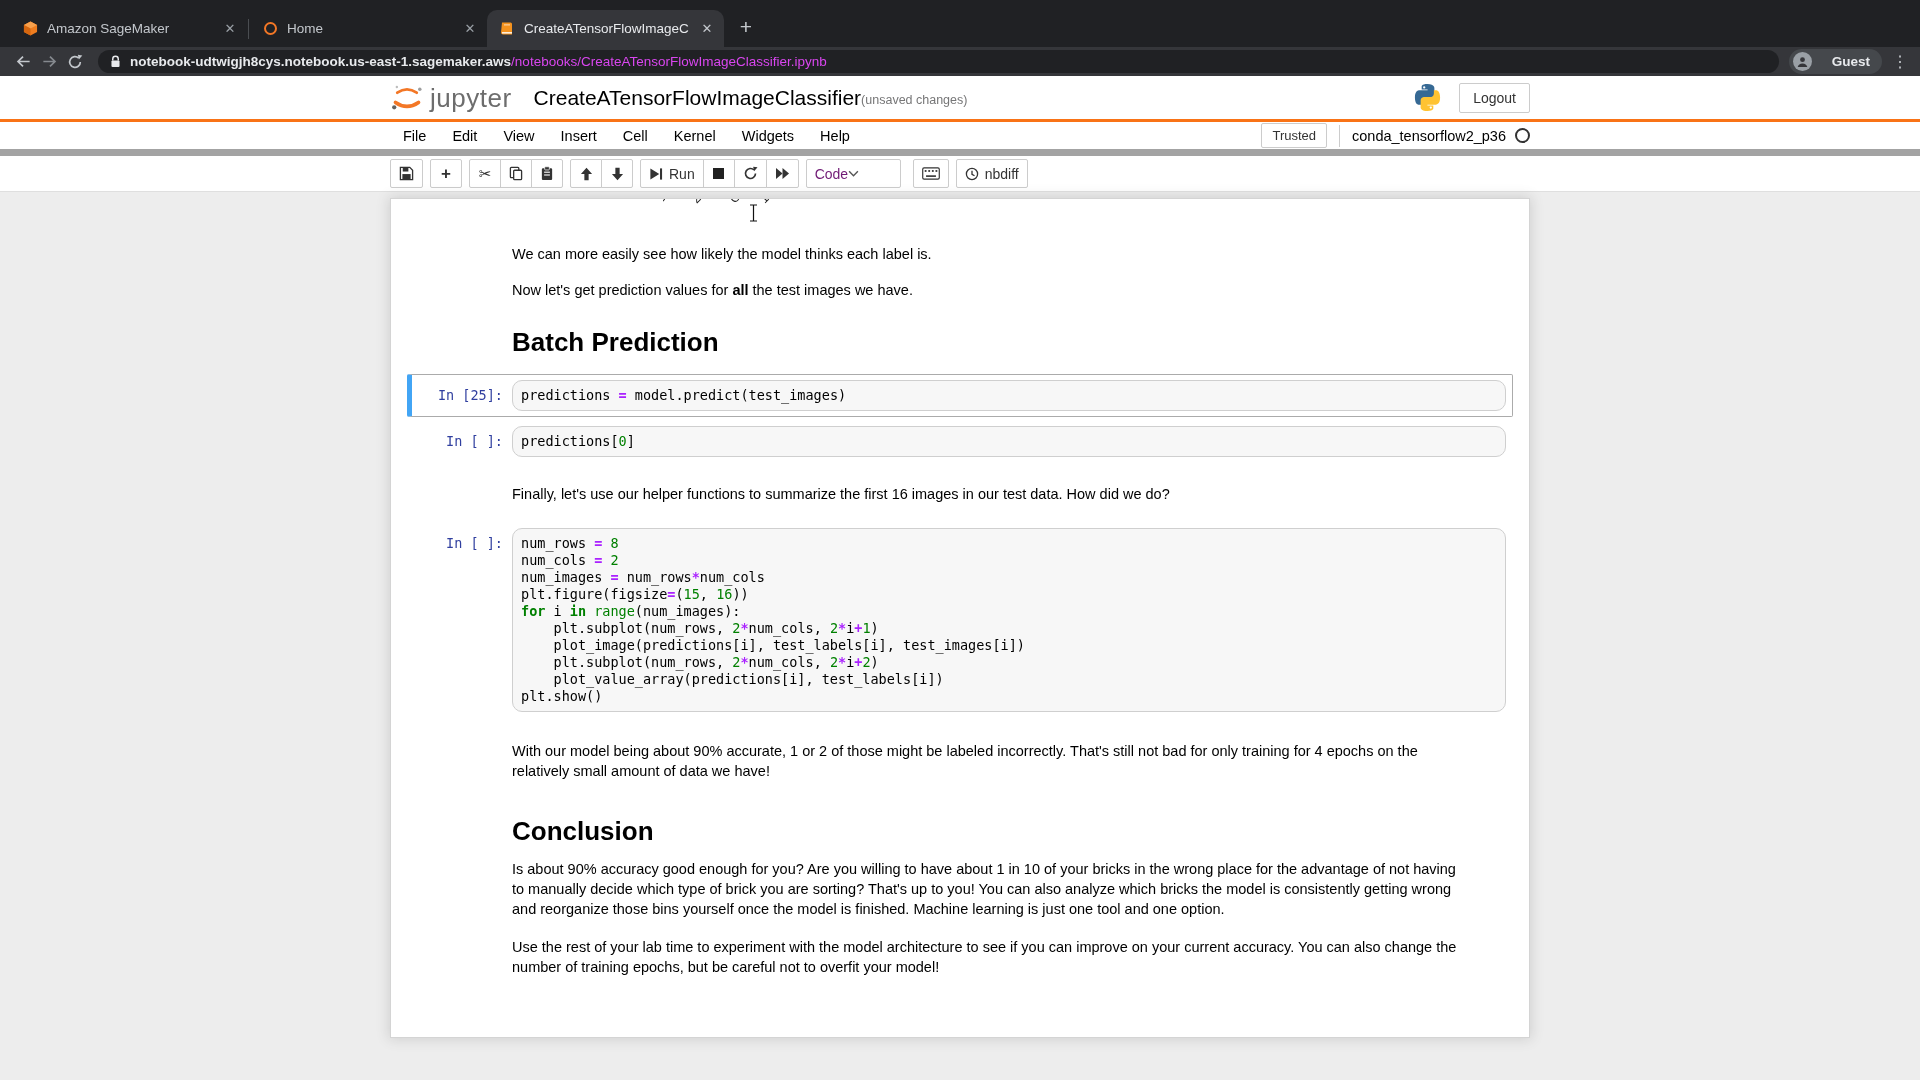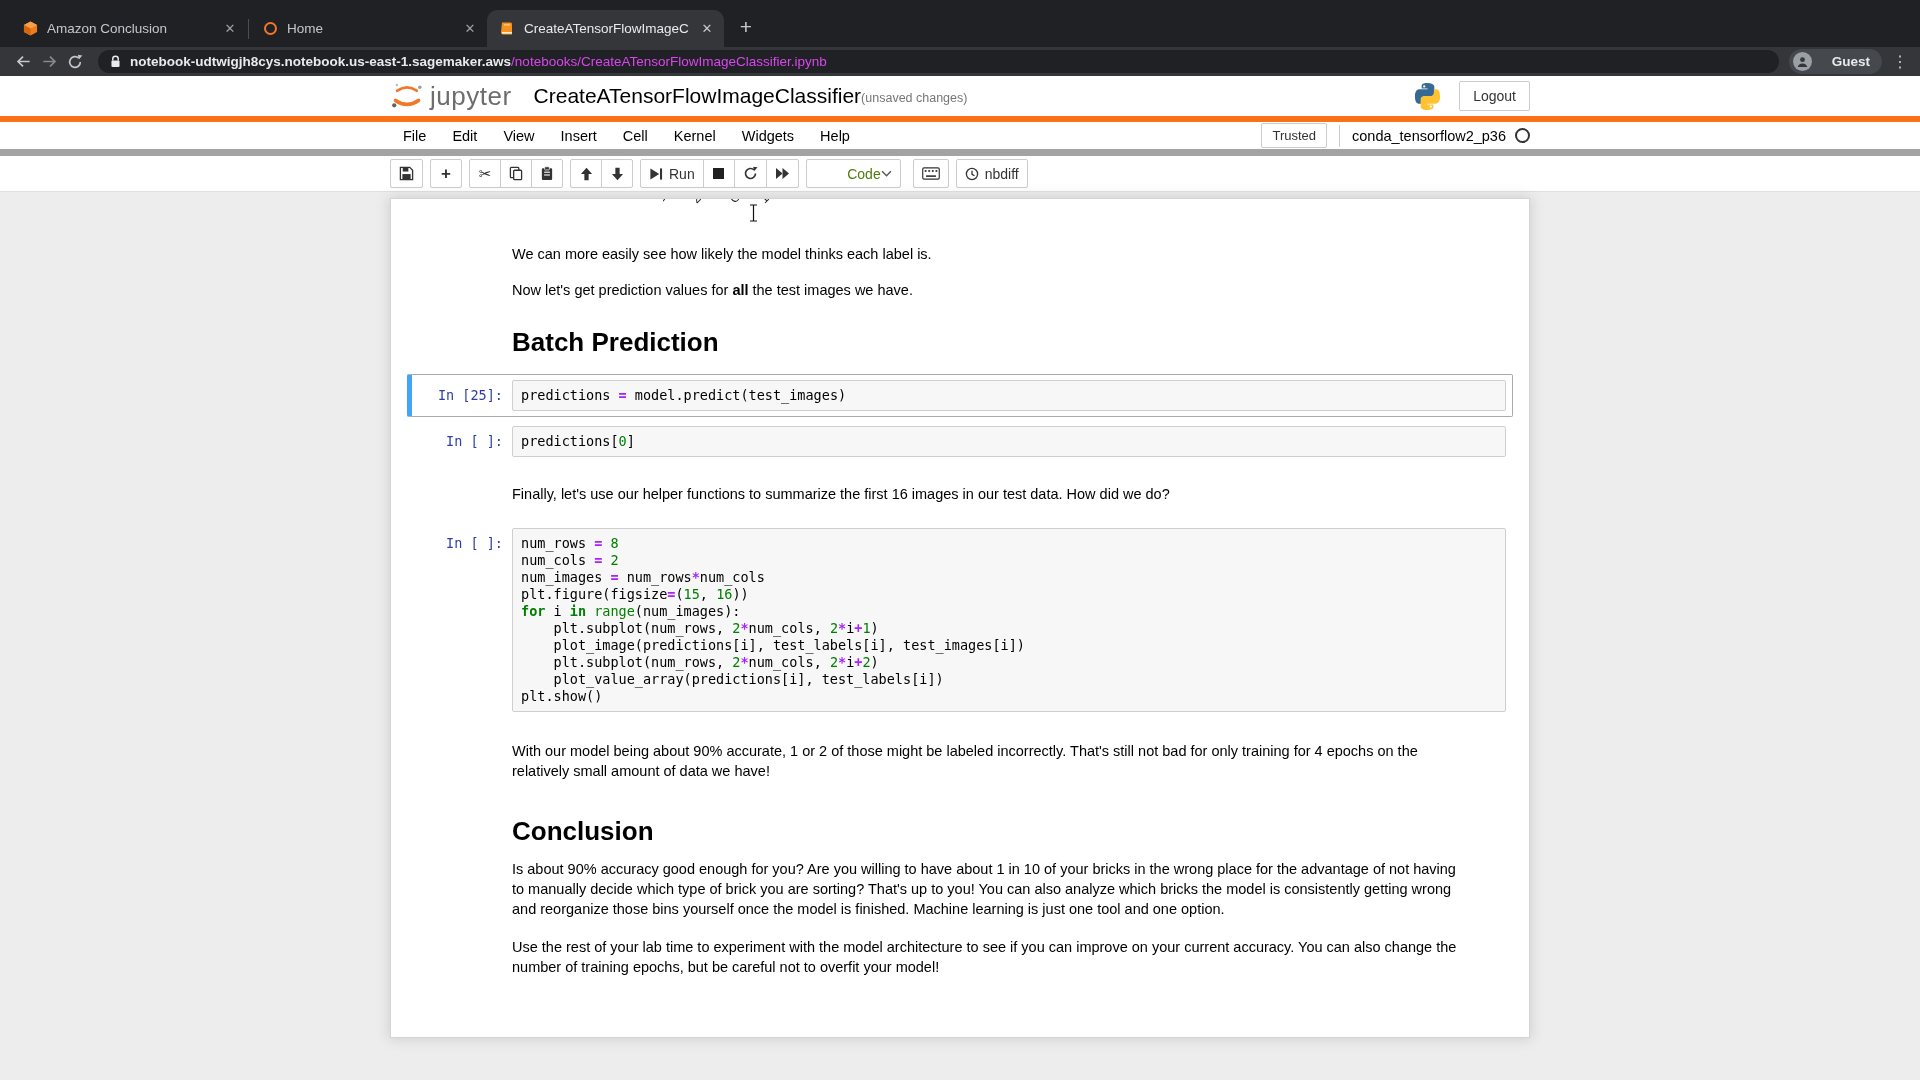--- a/index.html
+++ b/index.html
@@ -52,21 +52,21 @@
     align-items:center; gap:20px; padding:0 12px 0 4px; color:#e8eaed;
     font-size:13.5px; font-weight:bold; flex:none; margin-right:8px;
   }
   .avatar-circle { width:19px; height:19px; border-radius:50%; background:#9aa0a6; display:flex; align-items:center; justify-content:center; }
   .kebab { color:#c3c7cc; font-size:16px; letter-spacing:0; width:20px; text-align:center; flex:none; }
 
   
   .jp-page { background:#fff; }
   .jp-inner { width:1140px; margin:0 auto; height:100%; display:flex; align-items:center; }
 
-  .jp-header { height:46px; border-bottom:6px solid #f97316; }
+  .jp-header { height:46px; border-bottom:3px solid #f97316; }
   .jp-logo { display:flex; align-items:flex-end; gap:6px; margin-right:22px; }
   .jp-wordmark { font-size:26px; color:#6d6d6d; letter-spacing:0.5px; line-height:1; padding-bottom:2px; }
   .jp-title { font-size:21px; color:#000; }
   .jp-status { font-size:12.5px; color:#767677; padding-top:4px; }
   .jp-spacer { flex:1; }
   .logout-btn {
     border:1px solid #ccc; border-radius:2px; background:#fff; color:#333;
     font-size:14px; padding:6px 13px; margin-left:16px; cursor:pointer;
     font-family:"Liberation Sans", sans-serif;
   }
@@ -83,22 +83,22 @@
   .tb-btn {
     height:29px; min-width:32px; padding:0 8px; background:#fff;
     border:1px solid #ccc; margin-left:-1px; display:flex; align-items:center;
     justify-content:center; gap:6px; color:#333; font-size:14px; cursor:pointer;
   }
   .btn-group .tb-btn:first-child { margin-left:0; border-radius:2px 0 0 2px; }
   .btn-group .tb-btn:last-child { border-radius:0 2px 2px 0; }
   .btn-group .tb-btn:only-child { border-radius:2px; }
   .cell-type-select {
     height:29px; width:95px; border:1px solid #ccc; border-radius:2px; background:#fff;
-    display:flex; align-items:center; justify-content:flex-end; padding:0 8px;
-    font-size:14px; color:#4d7c0f; margin-right:12px; cursor:pointer;
+    display:flex; align-items:center; justify-content:flex-start; padding:0 8px;
+    font-size:14px; color:#701a75; margin-right:12px; cursor:pointer;
   }
   .plus-glyph { font-size:17px; font-weight:bold; line-height:1; }
   .scissors-glyph { font-size:15px; }
 
   
   .nb-area { min-height:888px; background:#ededed; padding-top:6px; }
   .nb-container {
     width:1140px; margin:0 auto; background:#fff;
     border:1px solid #d4d4d4; box-shadow:0 0 12px 1px rgba(87,87,87,0.2);
     padding-bottom:52px; position:relative; overflow:hidden;
@@ -116,21 +116,21 @@
     display:flex; margin:3px 16px; padding:5px 6px 5px 0;
     border:1px solid transparent; border-left:5px solid transparent; border-radius:2px;
   }
   .code-cell.selected { border-color:#ababab; border-left:5px solid #42a5f5; }
   .prompt {
     width:100px; flex:none; text-align:right; padding-right:9px; padding-top:7px;
     font-family:"DejaVu Sans Mono","Liberation Mono",monospace;
     font-size:13.5px; line-height:17px; color:#303f9f; white-space:nowrap;
   }
   .input-area {
-    flex:1; border:1px solid #cfcfcf; border-radius:2px; background:#f7f7f7;
+    flex:1; border:1px solid #cfcfcf; border-radius:10px; background:#f7f7f7;
     padding:6px 8px; position:relative;
     font-family:"DejaVu Sans Mono","Liberation Mono",monospace;
     font-size:13.5px; line-height:17px; color:#000;
   }
   .cm-line { white-space:pre; }
   .tok-v  { color:#000; }
   .tok-op { color:#aa22ff; font-weight:bold; }
   .tok-num{ color:#008000; }
   .tok-kw { color:#008000; font-weight:bold; }
   .tok-bi { color:#008000; }
@@ -144,21 +144,21 @@
   <div class="chrome-tabs">
 
     <div class="tab">
       <span class="fav">
         <svg width="15" height="15" viewBox="0 0 16 16">
             <polygon points="8,0.5 15,4.2 15,11.8 8,15.5 1,11.8 1,4.2" fill="#ef7d1f"></polygon>
             <polygon points="8,0.5 15,4.2 8,7.9 1,4.2" fill="#f7a04c"></polygon>
             <polygon points="8,7.9 8,15.5 1,11.8 1,4.2" fill="#d5660f"></polygon>
           </svg>
       </span>
-      <span class="tab-title">Amazon Conclusion</span>
+      <span class="tab-title">Amazon SageMaker</span>
       <span class="tab-close">✕</span>
     </div>
 
     <div class="tab-sep"></div>
 
     <div class="tab">
       <span class="fav">
           <span class="fav-ring"></span>
         </span>
       <span class="tab-title">Home</span>

